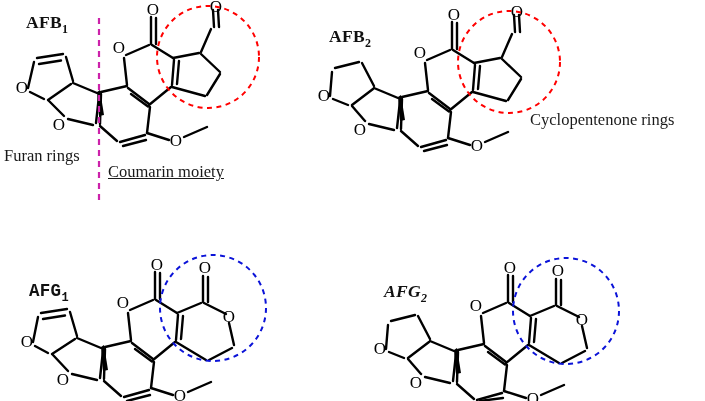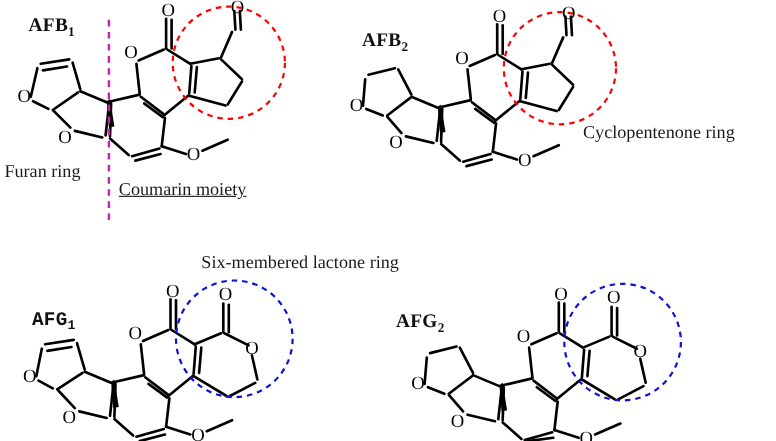--- a/index.html
+++ b/index.html
@@ -304,25 +304,24 @@
   </svg>
 
   <div class="cmp-label" style="left:329px; top:26px;">
     <span>AFB</span><sub>2</sub>
   </div>
 
   <div class="cmp-label" style="left:29px; top:281px;font-family:Liberation Mono, monospace;">
     <span>AFG</span><sub>1</sub>
   </div>
 
-  <div class="cmp-label" style="left:360px; top:281px;">
+  <div class="cmp-label" style="left:384px; top:281px;font-style:italic;">
     <span>AFG</span><sub>2</sub>
   </div>
 
-  <div class="annot" style="left:4px; top:146px;">Furan ring</div>
+  <div class="annot" style="left:4px; top:146px;">Furan rings</div>
 
   <div class="annot" style="left:108px; top:162px;text-decoration:underline;">Coumarin moiety</div>
 
-  <div class="annot" style="left:530px; top:110px;">Cyclopentenone ring</div>
-
-  <div class="annot" style="left:183px; top:229px;">Six-membered lactone ring</div>
+  <div class="annot" style="left:530px; top:110px;">Cyclopentenone rings</div>
+
 
 </div>
 
 </body></html>

